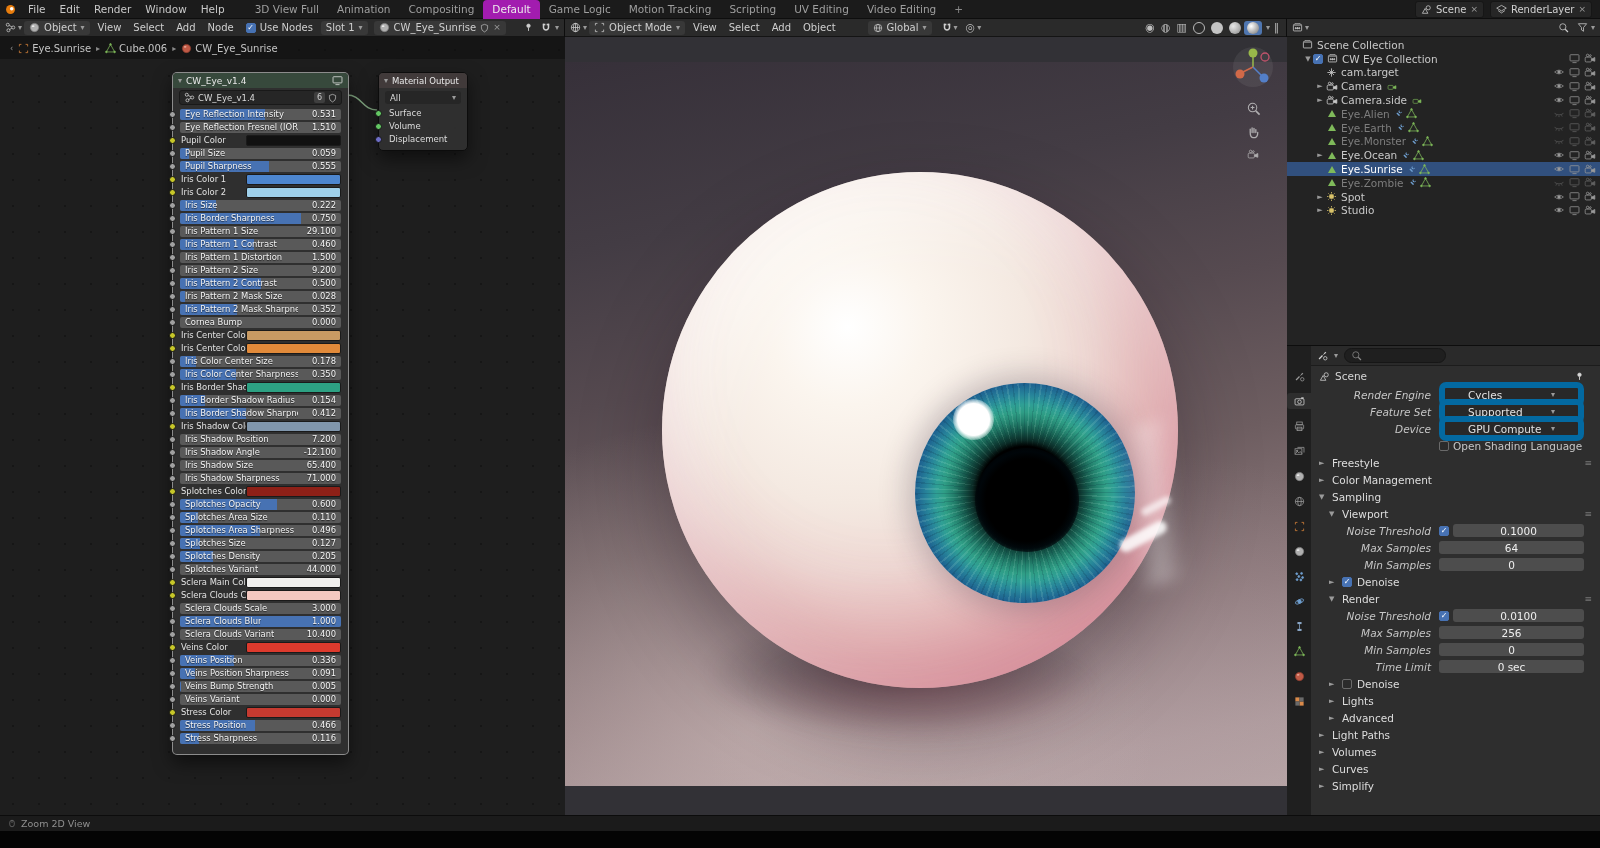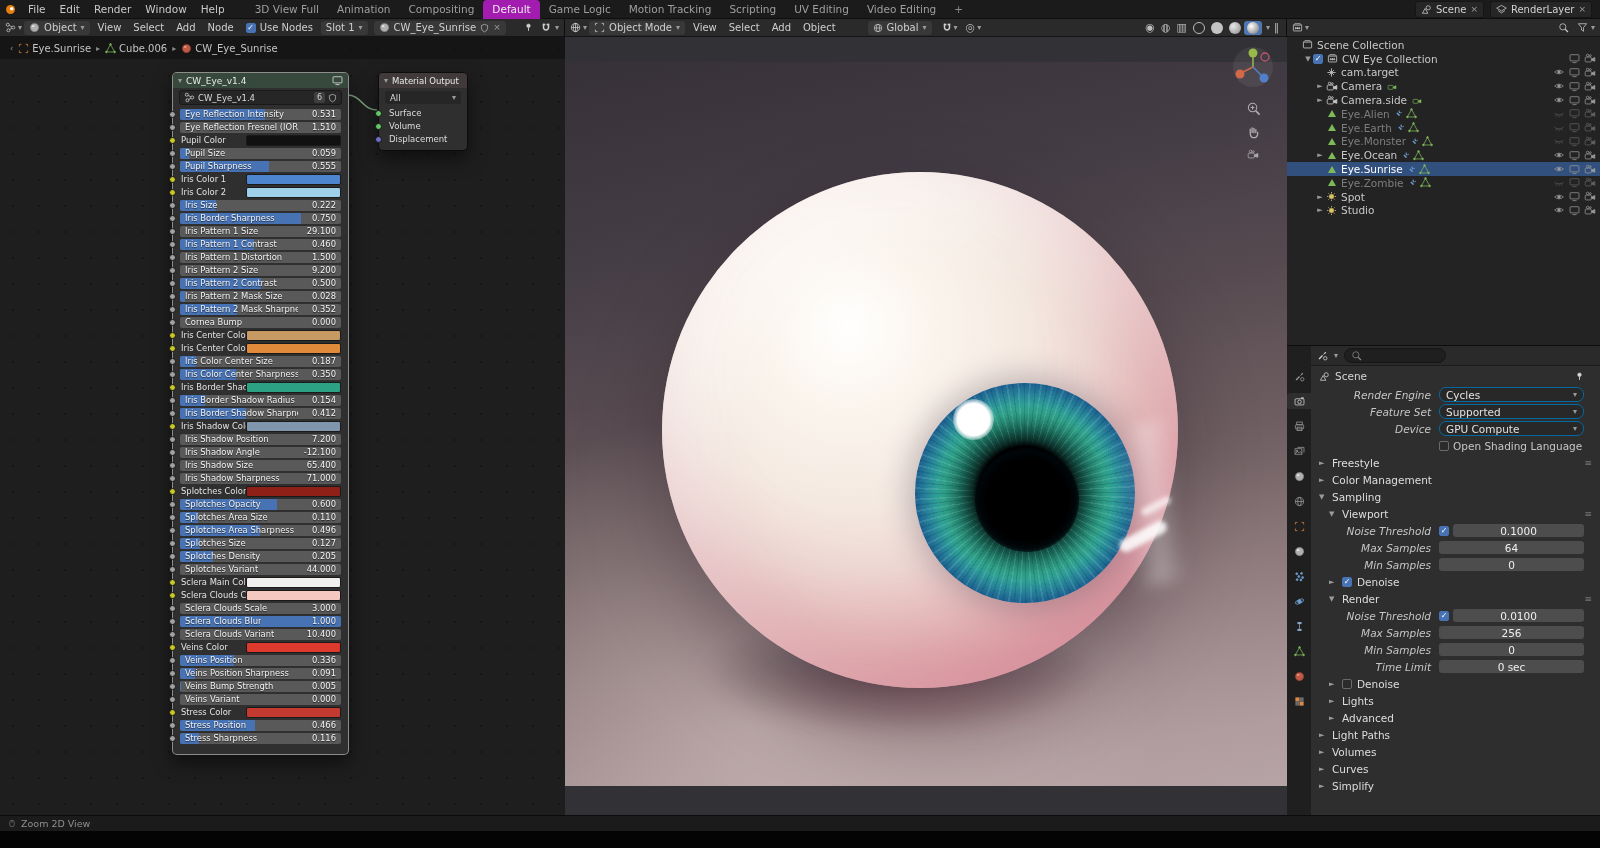--- a/index.html
+++ b/index.html
@@ -138,21 +138,21 @@
   #prop-tabs{position:absolute;left:0;top:0;width:24px;height:469px;background:#1f1f1f;display:flex;flex-direction:column;align-items:center;padding-top:22px;gap:9px;box-sizing:border-box;}
   .ptab{width:24px;height:16px;display:flex;align-items:center;justify-content:center;color:#9b9b9b;}
   .ptab.active{background:#2e2e2e;border-radius:3px 0 0 3px;color:#d8d8d8;}
   #prop-main{position:absolute;left:24px;top:0;right:0;bottom:0;overflow:hidden;}
   #prop-header{height:19px;display:flex;align-items:center;gap:6px;padding:0 6px;background:#2a2a2a;border-bottom:1px solid #1c1c1c;}
   .search-pill{display:flex;align-items:center;gap:4px;background:#1f1f1f;border:1px solid #161616;border-radius:8px;height:13px;width:88px;padding:0 6px;color:#8a8a8a;}
   #prop-crumb{height:20px;display:flex;align-items:center;gap:5px;padding:0 8px;font-size:10.5px;color:#d6d6d6;}
   .p-row{display:flex;align-items:center;height:17px;font-size:10.5px;}
   .p-label{width:120px;text-align:right;padding-right:8px;color:#c6c6c6;flex:none;font-style:italic;}
   .p-widget{flex:1;display:flex;align-items:center;gap:4px;margin-right:16px;}
-  .dd{flex:1;background:#282828;border:1px solid #0369a1;border-radius:7px;height:13px;display:flex;align-items:center;padding:0 6px;color:#e2e2e2;}
+  .dd{flex:1;background:#282828;border:6px solid #0369a1;border-radius:7px;height:13px;display:flex;align-items:center;padding:0 23px;color:#e2e2e2;}
   .dd .caret{margin-left:auto;}
   .valf{flex:1;background:#4d4d4d;border-radius:3px;height:13px;display:flex;align-items:center;justify-content:center;color:#efefef;}
   .cb{width:10px;height:10px;border:1px solid #6a6a6a;border-radius:2px;background:#2b2b2b;display:inline-flex;
       align-items:center;justify-content:center;font-size:8px;color:#fff;flex:none;box-sizing:border-box;}
   .cb.on{background:#4772b3;border-color:#4772b3;}
   .p-panel{display:flex;align-items:center;height:17px;font-size:10.5px;color:#dedede;gap:5px;padding-left:8px;}
   .p-panel .parrow{font-size:7px;color:#9a9a9a;width:8px;}
   .p-panel.lvl1{padding-left:18px;}
   .p-grip{margin-left:auto;margin-right:8px;color:#777;font-size:9px;}
 
@@ -447,21 +447,21 @@
           <div class="prow">
             <span class="sock l" style="background: rgb(199, 199, 41);"></span>
             <span class="plab-plain">Iris Center Color 2</span>
             <span class="pswatch" style="background: rgb(225, 138, 58);"></span>
           </div>
           <div class="prow">
             <span class="sock l" style="background: rgb(161, 161, 161);"></span>
             <div class="pslider">
               <div class="pfill" style="width: 10.2%;"></div>
               <span class="plab">Iris Color Center Size</span>
-              <span class="pval">0.187</span>
+              <span class="pval">0.178</span>
             </div>
           </div>
           <div class="prow">
             <span class="sock l" style="background: rgb(161, 161, 161);"></span>
             <div class="pslider">
               <div class="pfill" style="width: 35%;"></div>
               <span class="plab">Iris Color Center Sharpness</span>
               <span class="pval">0.350</span>
             </div>
           </div>

